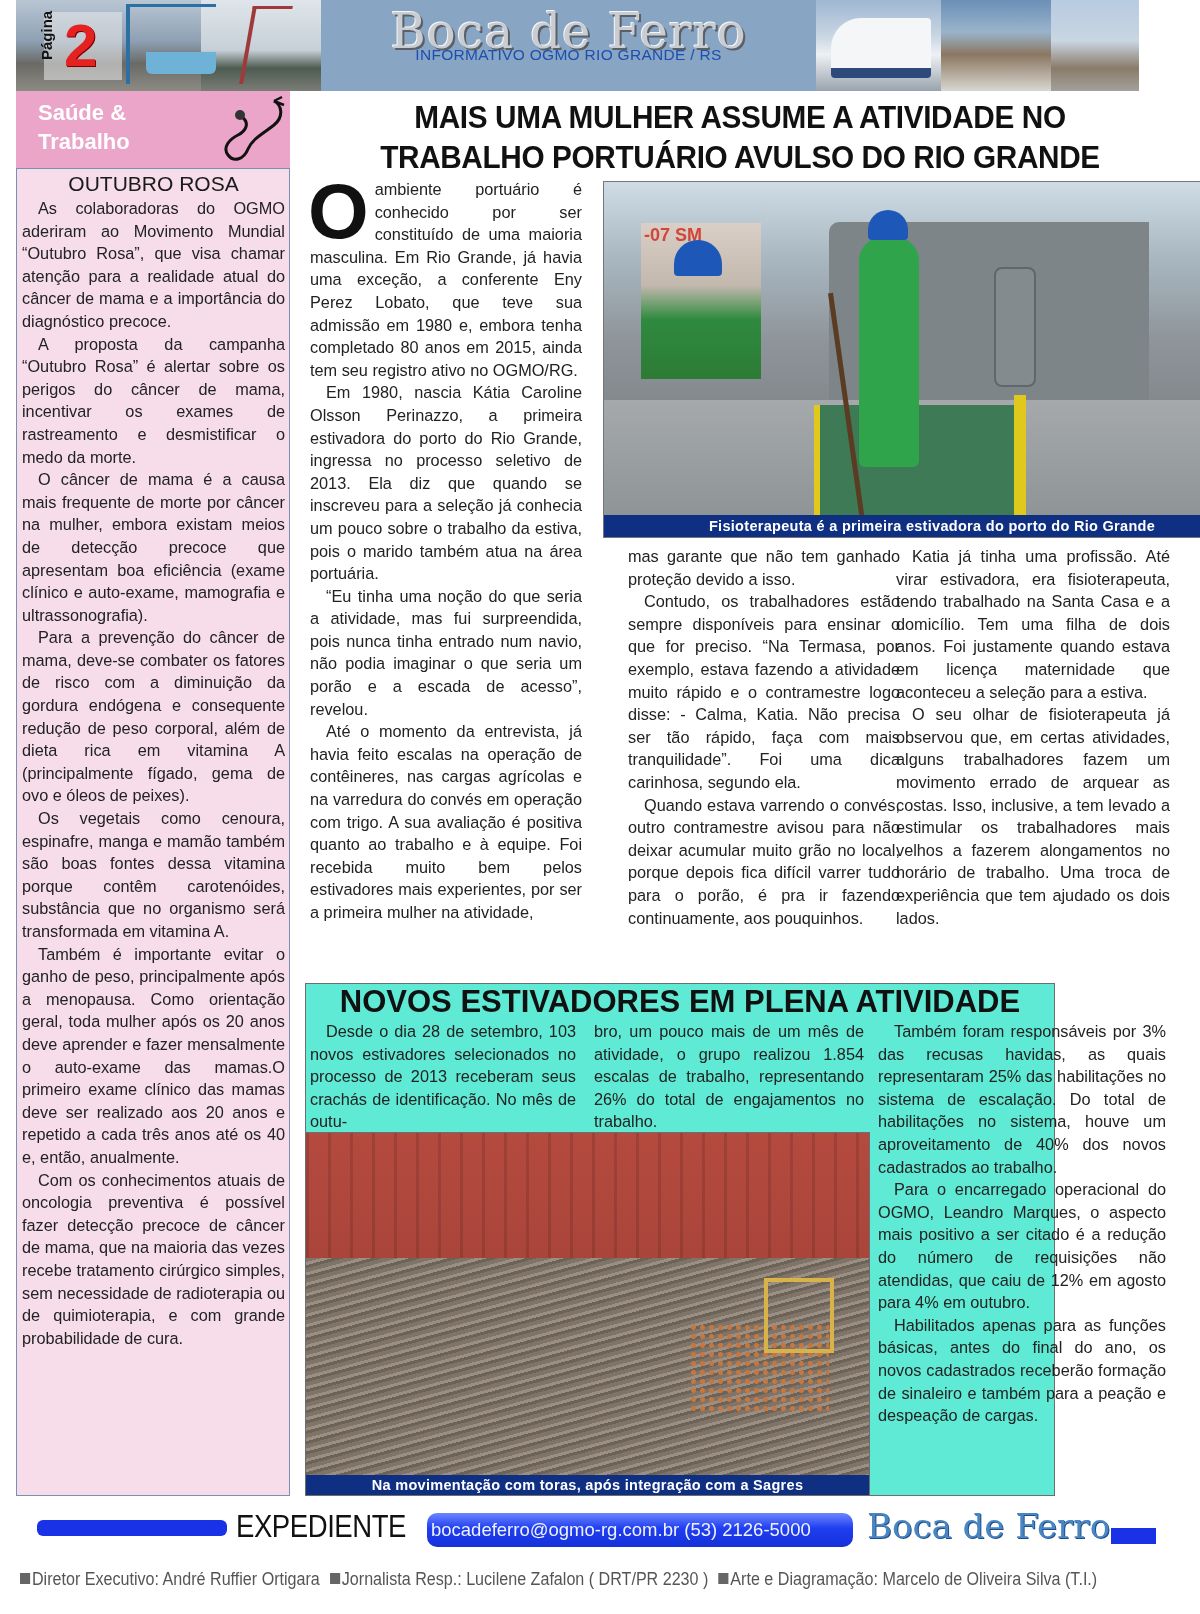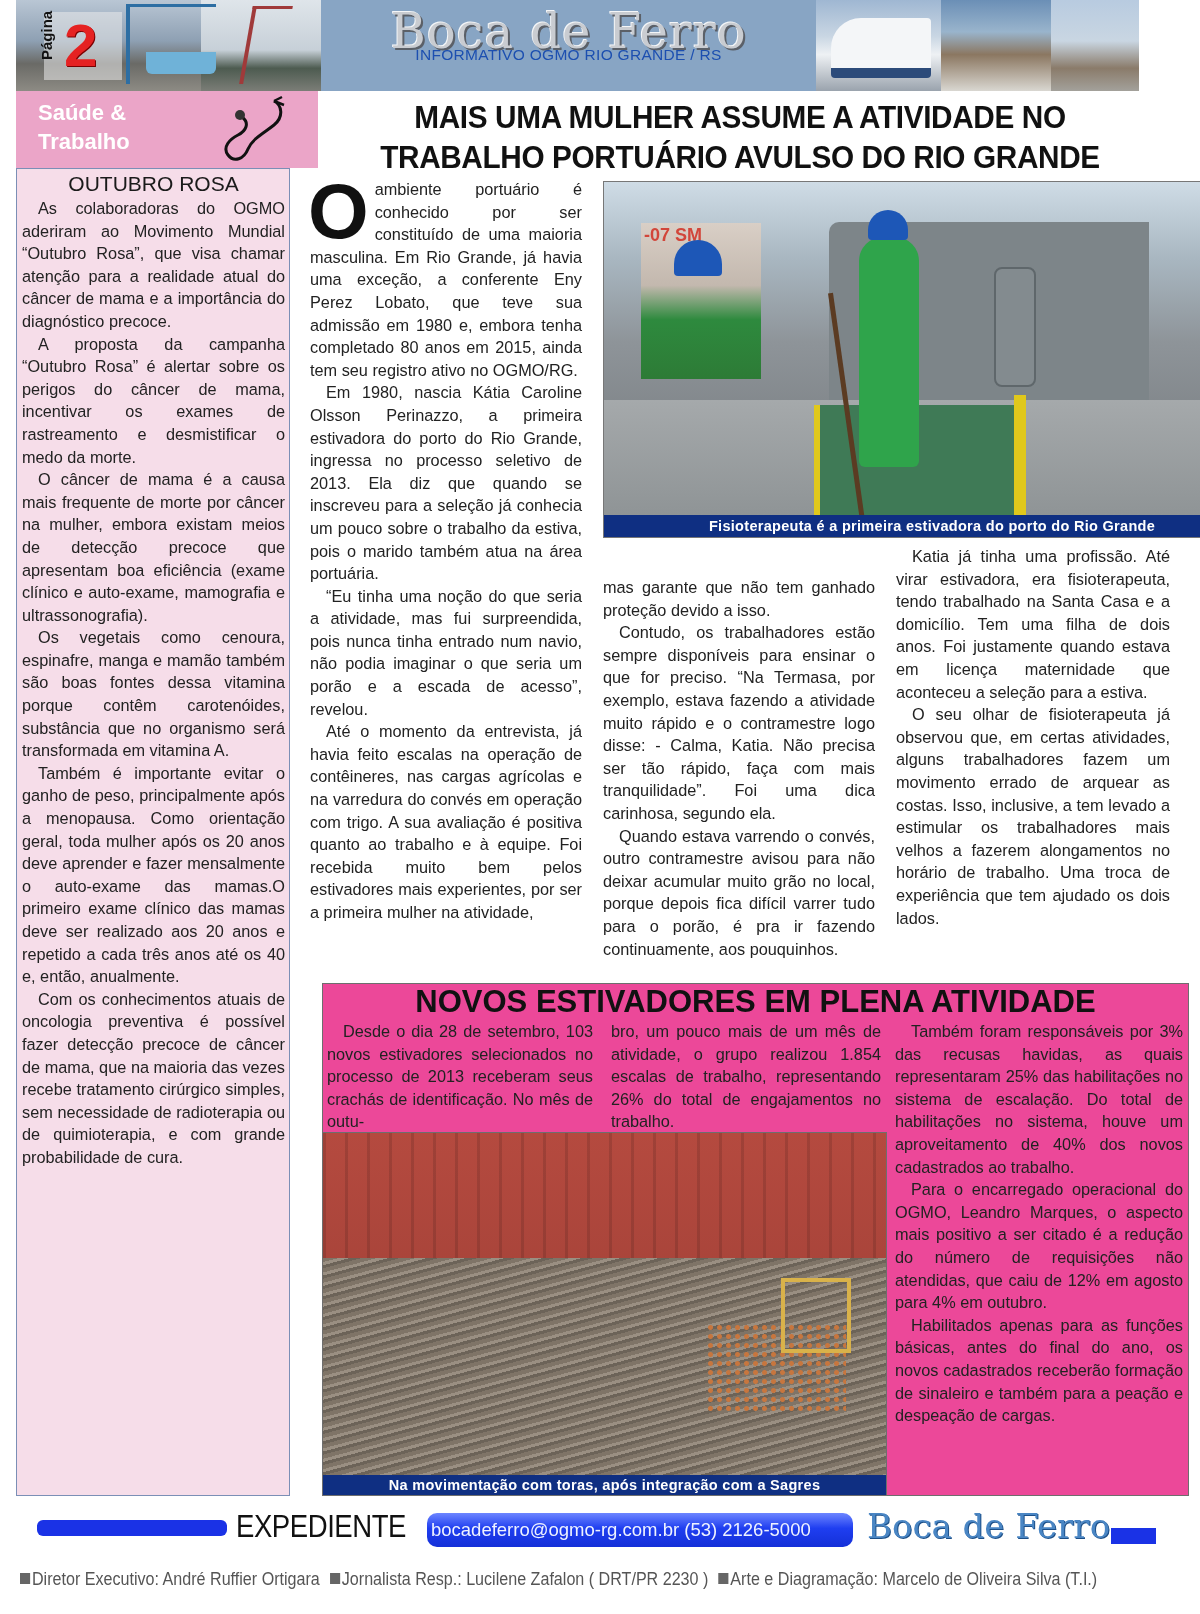--- a/index.html
+++ b/index.html
@@ -21,53 +21,53 @@
   .ship-hull { position: absolute; left: 130px; top: 52px; width: 70px; height: 22px; background: #6fb2d8; border-radius: 0 0 6px 6px; }
   .cruise { position: absolute; left: 815px; top: 18px; width: 100px; height: 60px; background: #f4f6f8; border-bottom: 10px solid #2c4b7a; border-radius: 30px 4px 4px 4px; }
   .page-label-box { position: absolute; left: 28px; top: 12px; width: 78px; height: 68px; background: rgba(235,235,235,0.55); }
   .page-label { position: absolute; left: 22px; top: 60px; transform: rotate(-90deg); transform-origin: left top; font-size: 15px; font-weight: bold; color: #111; }
   .page-number { position: absolute; left: 48px; top: 12px; font-size: 60px; line-height: 68px; font-weight: bold; color: #e52222; text-shadow: 1px 1px 0 #7a0000; }
   .title-area { position: absolute; left: 305px; top: 0; width: 495px; height: 91px; background: #88a5c4; }
   .masthead { position: absolute; left: 0; right: 0; top: 2px; text-align: center; font-family: "DejaVu Serif", serif; font-size: 48px; line-height: 58px; color: #c9ccd1; text-shadow: 2px 2px 0 #5b6068, -1px -1px 0 #f4f6f8; letter-spacing: 1px; }
   .tagline { position: absolute; left: 0; right: 0; top: 46px; text-align: center; font-size: 15.5px; color: #1c4fb0; letter-spacing: 0.3px; }
 
   
-  .health-head { position: absolute; left: 16px; top: 91px; width: 302px; height: 77px; background: #eba5c8; }
+  .health-head { position: absolute; left: 16px; top: 91px; width: 274px; height: 77px; background: #eba5c8; }
   .health-title { position: absolute; left: 22px; top: 7px; font-size: 22px; line-height: 29px; font-weight: bold; color: #ffffff; width: 160px; }
   .stethoscope { position: absolute; left: 196px; top: 4px; width: 78px; height: 72px; }
   .health-box { position: absolute; left: 16px; top: 168px; width: 274px; height: 1328px; background: #f6dde9; border: 1.5px solid #7b8fb6; padding: 2px 4px 0 5px; }
   .health-box h2 { font-size: 21px; font-weight: normal; text-align: center; line-height: 26px; color: #1a1a1a; }
   .body-text { font-size: 16.3px; line-height: 22.6px; text-align: justify; hyphens: manual; color: #222; }
   .body-text p { text-indent: 16px; }
 
   
   .headline { position: absolute; left: 305px; top: 97px; width: 870px; text-align: center; font-size: 32px; line-height: 40px; font-weight: bold; color: #111; letter-spacing: -0.4px; transform: scaleX(0.93); transform-origin: center top; }
   .col { position: absolute; }
   .col1 { left: 310px; top: 178px; width: 272px; }
-  .col2 { left: 603px; top: 545px; width: 272px; margin-top: 31px; }
+  .col2 { left: 628px; top: 545px; width: 272px; }
   .col3 { left: 896px; top: 545px; width: 274px; }
   .dropcap { float: left; font-size: 78px; line-height: 62px; font-weight: bold; margin: 2px 6px 0 -2px; color: #111; font-family: "Liberation Sans", sans-serif; }
   .col1 .first { text-indent: 0; }
 
   .photo-main { position: absolute; left: 603px; top: 181px; width: 658px; height: 357px; border: 1.5px solid #777; overflow: hidden; background: linear-gradient(180deg,#cfdce6 0%,#a8b6c0 22%,#8e9499 45%,#7f8488 70%,#8c9294 100%); }
   .photo-main .deck { position: absolute; left: 0; bottom: 22px; width: 100%; height: 115px; background: linear-gradient(180deg,#a5a9ab,#8f9496); }
   .photo-main .lane { position: absolute; left: 210px; bottom: 22px; width: 200px; height: 110px; background: #3f7a56; border-left: 6px solid #e0c81c; }
   .photo-main .lane2 { position: absolute; left: 410px; bottom: 22px; width: 12px; height: 120px; background: #e0c81c; }
   .photo-main .bulkhead { position: absolute; left: 225px; top: 40px; width: 320px; height: 180px; background: #7d8589; border-radius: 10px 0 0 0; }
   .photo-main .door { position: absolute; left: 390px; top: 85px; width: 42px; height: 120px; border: 2px solid #5f676b; border-radius: 8px; background: #838b8f; }
   .photo-main .worker { position: absolute; left: 255px; top: 55px; width: 60px; height: 230px; background: #2fa44b; border-radius: 24px 24px 6px 6px; }
   .photo-main .helmet { position: absolute; left: 264px; top: 28px; width: 40px; height: 30px; background: #1d57b7; border-radius: 20px 20px 4px 4px; }
   .photo-main .broom { position: absolute; left: 240px; top: 110px; width: 5px; height: 230px; background: #5b3b22; transform: rotate(-8deg); }
   .photo-main .inset { position: absolute; left: 37px; top: 41px; width: 120px; height: 156px; background: linear-gradient(180deg,#d9cfc6 0%,#c3b8ae 40%,#2e8a3e 62%,#2d7b36 100%); }
   .photo-main .inset-helmet { position: absolute; left: 70px; top: 58px; width: 48px; height: 36px; background: #1d57b7; border-radius: 24px 24px 4px 4px; }
   .photo-main .inset-text { position: absolute; left: 40px; top: 43px; font-size: 18px; font-weight: bold; color: #d2463a; }
   .caption { position: absolute; left: 0; bottom: 0; width: 100%; height: 22px; background: #0f2f82; color: #fff; font-weight: bold; font-size: 14.5px; line-height: 22px; text-align: center; letter-spacing: 0.3px; }
 
   
-  .box2 { position: absolute; left: 322px; top: 983px; width: 867px; height: 513px; background: #ec4899; border: 1.5px solid #6e6e6e; }
+  .box2 { position: absolute; left: 305px; top: 983px; width: 750px; height: 513px; background: #5eead4; border: 1.5px solid #6e6e6e; }
   .box2 h2 { position: absolute; left: 0; top: 0; width: 100%; text-align: center; font-size: 31px; line-height: 36px; font-weight: bold; color: #111; }
   .b2col1 { position: absolute; left: 4px; top: 36px; width: 266px; }
   .b2col2 { position: absolute; left: 288px; top: 36px; width: 270px; }
   .b2col3 { position: absolute; left: 572px; top: 36px; width: 288px; }
   .photo-logs { position: absolute; left: 0; top: 148px; width: 564px; height: 363px; overflow: hidden; background: linear-gradient(180deg,#b54a3f 0%,#a8443a 40%,#8e8075 62%,#8a7d70 100%); border-right: 1.5px solid #6e6e6e; border-top: 1.5px solid #6e6e6e; }
   .photo-logs .wall-lines { position: absolute; left: 0; top: 0; width: 100%; height: 150px; background: repeating-linear-gradient(90deg, rgba(0,0,0,0.12) 0 3px, transparent 3px 22px); }
   .photo-logs .logs { position: absolute; left: 0; top: 125px; width: 100%; height: 220px; background: repeating-linear-gradient(165deg, #7f7467 0 4px, #9a8f82 4px 7px, #6c6358 7px 10px); }
   .photo-logs .logs-ends { position: absolute; right: 40px; top: 190px; width: 140px; height: 90px; background: radial-gradient(circle,#c7763e 2px,transparent 3px) 0 0/9px 9px; }
   .photo-logs .frame { position: absolute; right: 35px; top: 145px; width: 70px; height: 75px; border: 4px solid #d9b24a; }
   .caption2 { position: absolute; left: 0; bottom: 0; width: 100%; height: 20px; background: #0f2f82; color: #fff; font-weight: bold; font-size: 14.5px; line-height: 20px; text-align: center; letter-spacing: 0.3px; }
@@ -111,20 +111,21 @@
     <path d="M62 6 L70 2 M62 6 L72 10" stroke="#111" stroke-width="2.5" fill="none"></path>
     <circle cx="28" cy="20" r="5" fill="#333"></circle>
   </svg>
 </div>
 <div class="health-box">
   <h2>OUTUBRO ROSA</h2>
   <div class="body-text">
     <p>As colaboradoras do OGMO aderiram ao Movimento Mundial “Outubro Rosa”, que visa chamar atenção para a realidade atual do câncer de mama e a importância do diagnóstico precoce.</p>
     <p>A proposta da campanha “Outubro Rosa” é alertar sobre os perigos do câncer de mama, incentivar os exames de rastreamento e desmistificar o medo da morte.</p>
     <p>O câncer de mama é a causa mais frequente de morte por câncer na mulher, embora existam meios de detecção precoce que apresentam boa eficiência (exame clínico e auto-exame, mamografia e ultrassonografia).</p>
+    <p>Para a prevenção do câncer de mama, deve-se combater os fatores de risco com a diminuição da gordura endógena e consequente redução de peso corporal, além de dieta rica em vitamina A (principalmente fígado, gema de ovo e óleos de peixes).</p>
     <p>Os vegetais como cenoura, espinafre, manga e mamão também são boas fontes dessa vitamina porque contêm carotenóides, substância que no organismo será transformada em vitamina A.</p>
     <p>Também é importante evitar o ganho de peso, principalmente após a menopausa. Como orientação geral, toda mulher após os 20 anos deve aprender e fazer mensalmente o auto-exame das mamas.O primeiro exame clínico das mamas deve ser realizado aos 20 anos e repetido a cada três anos até os 40 e, então, anualmente.</p>
     <p>Com os conhecimentos atuais de oncologia preventiva é possível fazer detecção precoce de câncer de mama, que na maioria das vezes recebe tratamento cirúrgico simples, sem necessidade de radioterapia ou de quimioterapia, e com grande probabilidade de cura.</p>
   </div>
 </div>
 
 <div class="headline">MAIS UMA MULHER ASSUME A ATIVIDADE NO TRABALHO PORTUÁRIO AVULSO DO RIO GRANDE</div>
 
 <div class="col col1 body-text">
   <p class="first"><span class="dropcap">O</span><span> ambiente portuário é conhecido por ser constituído de uma maioria masculina. Em Rio Grande, já havia uma exceção, a conferente Eny Perez Lobato, que teve sua admissão em 1980 e, embora tenha completado 80 anos em 2015, ainda tem seu registro ativo no OGMO/RG.</span></p>

